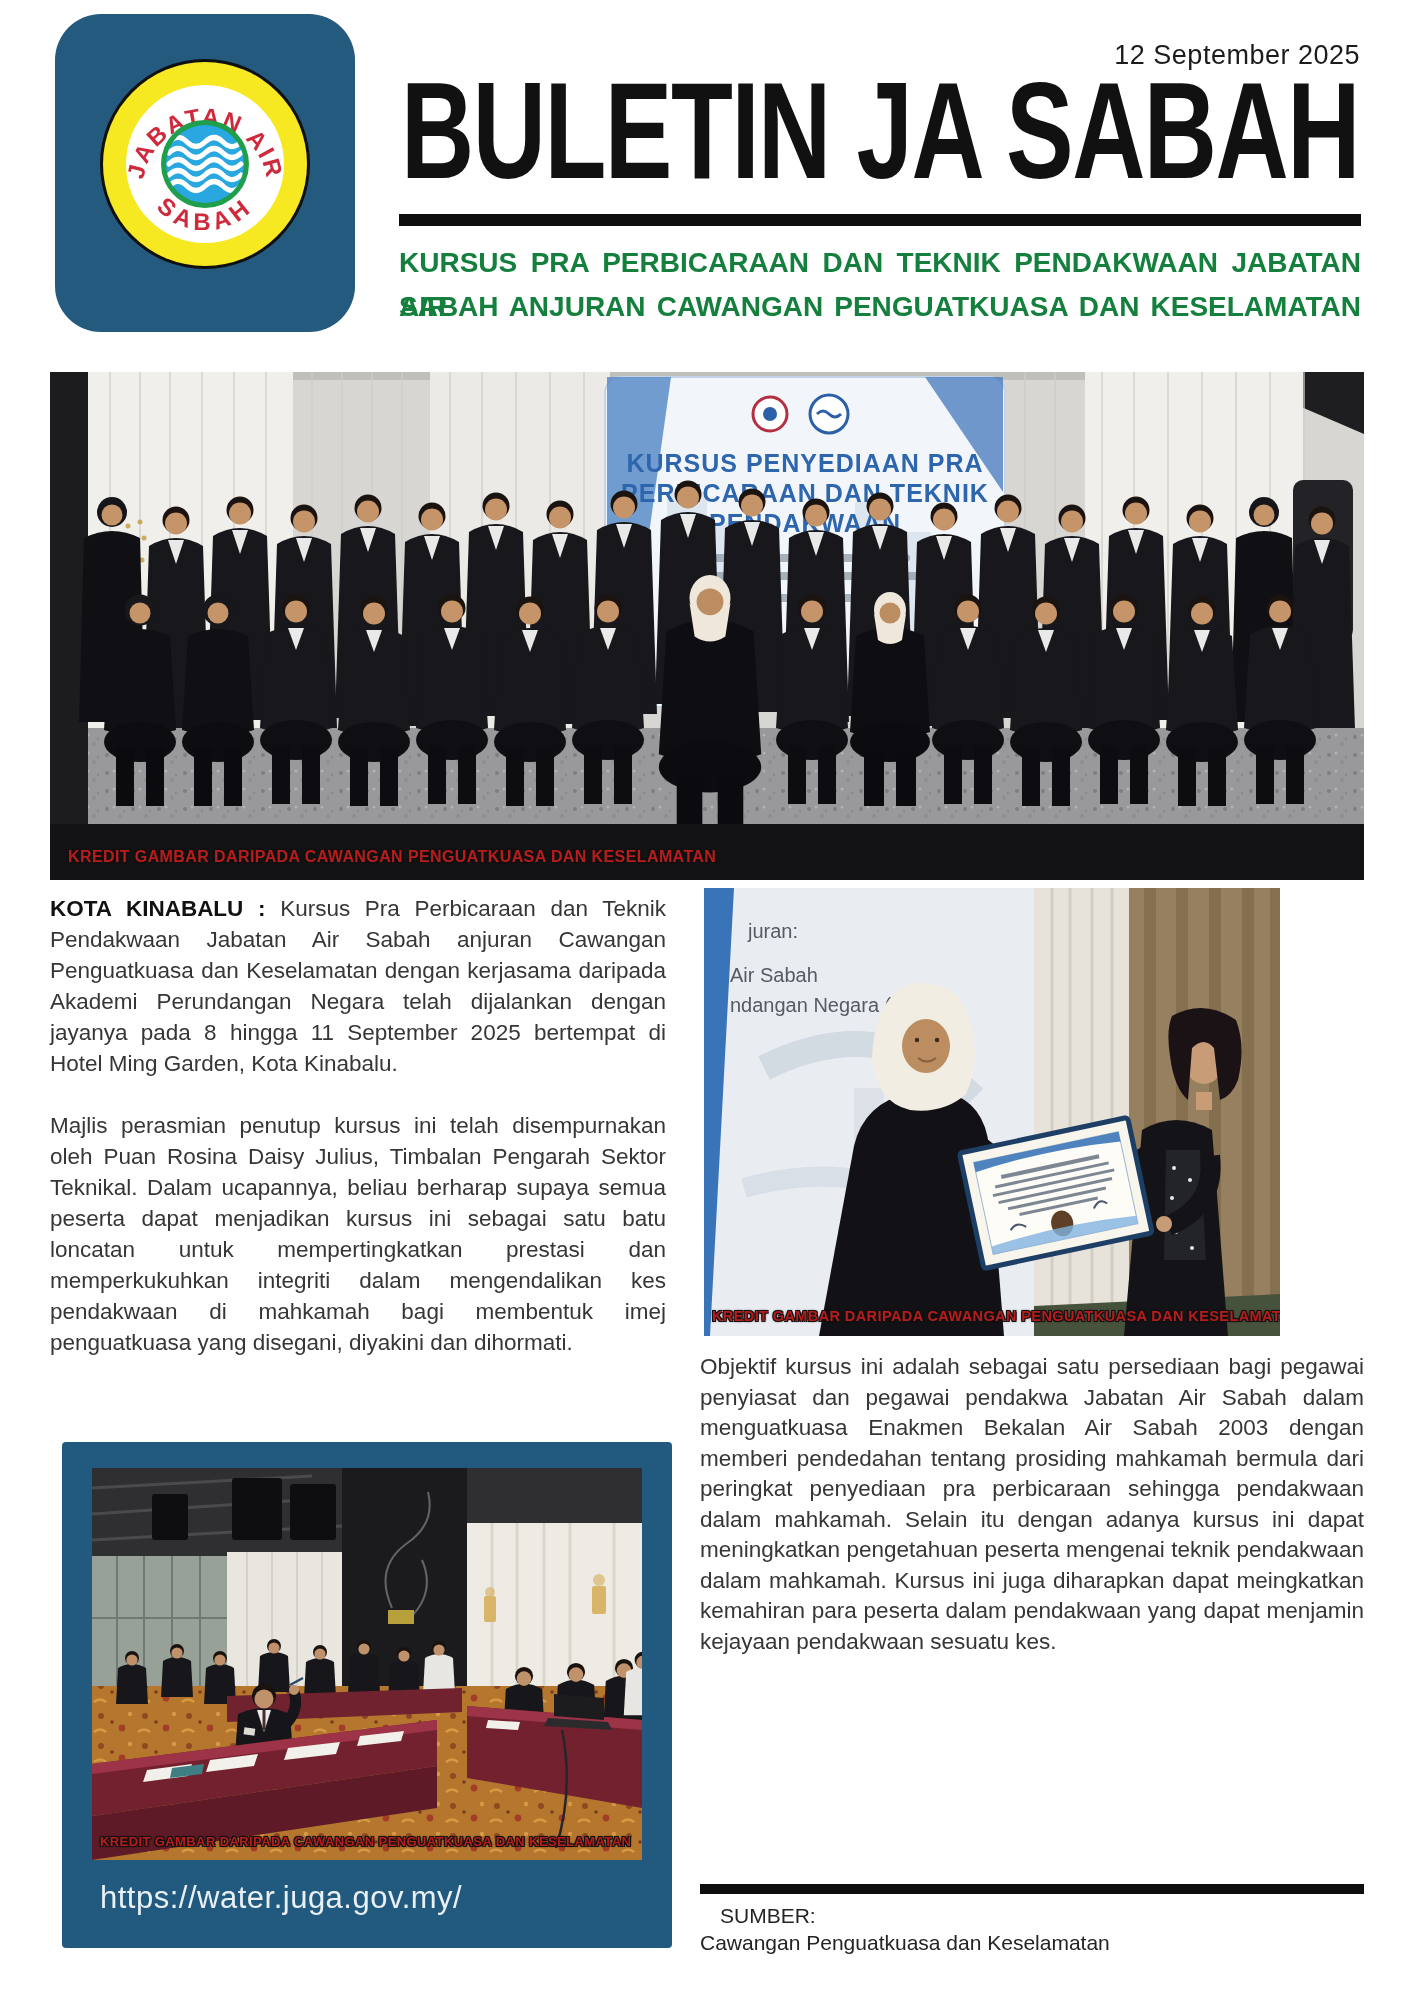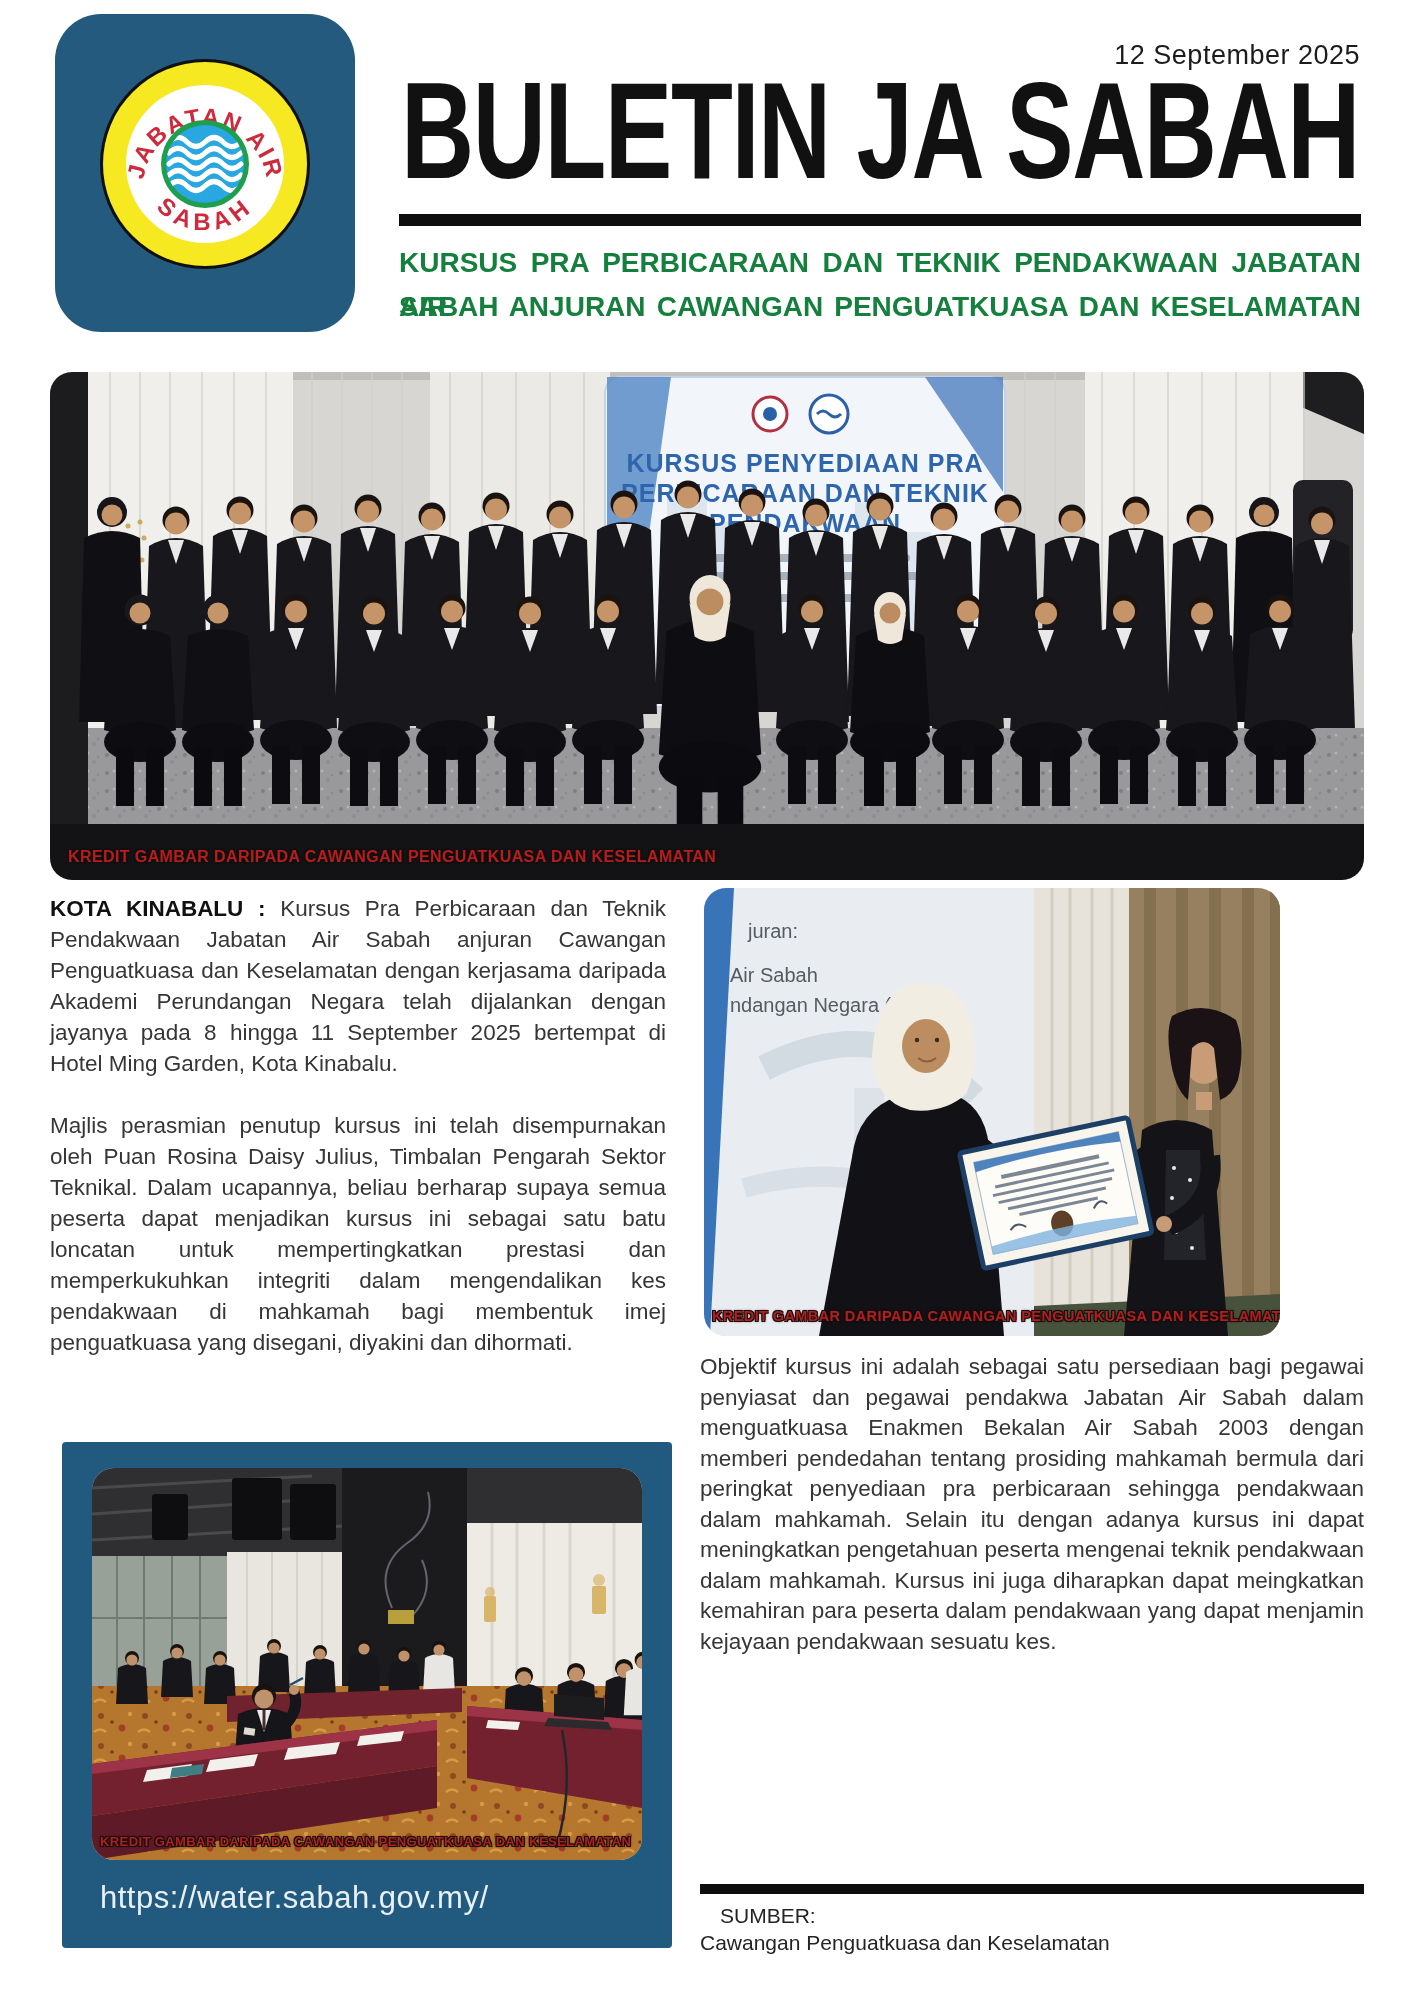--- a/index.html
+++ b/index.html
@@ -10,21 +10,21 @@
   .logo-box{left:55px;top:14px;width:300px;height:318px;background:#235a7d;border-radius:46px;}
   .logo-svg{left:40px;top:40px;width:220px;height:220px;}
   .date{right:54px;top:40px;font-size:27px;color:#1c1c1c;letter-spacing:.5px;}
   .title-svg{left:399px;top:56px;width:962px;height:152px;}
   .title-svg text{font-family:"Liberation Sans",sans-serif;font-weight:bold;fill:#111111;}
   .title-rule{left:399px;top:214px;width:962px;height:12px;background:#0e0e0e;}
   .subtitle{left:399px;top:241px;width:962px;color:#15803d;font-weight:bold;font-size:28px;}
   .subtitle .ln{height:44px;line-height:44px;text-align:justify;text-align-last:justify;white-space:normal;}
   .subtitle .ln.last{text-align-last:left;}
   
-  .photo{overflow:hidden;background:#d7d6d2;border-radius:22px;}
+  .photo{overflow:hidden;background:#d7d6d2;}
   .photo-group{left:50px;top:372px;width:1314px;height:508px;}
   .photo-cert{left:704px;top:888px;width:576px;height:448px;}
   .caption{position:absolute;color:#b91c1c;font-weight:bold;letter-spacing:.4px;
            text-shadow:-1px -1px 0 #111,1px -1px 0 #111,-1px 1px 0 #111,1px 1px 0 #111,0 0 3px #000;
            white-space:nowrap;}
   .cap-group{left:18px;top:476px;font-size:16px;}
   .cap-cert{left:8px;top:420px;font-size:14.5px;}
   .cap-class{left:8px;top:366px;font-size:13px;}
   
   .col{color:#363636;font-size:22.5px;line-height:31px;text-align:justify;}
@@ -483,20 +483,20 @@
         <g fill="#f2f0ea">
           <polygon points="55,302 100,296 96,308 51,314"></polygon>
           <polygon points="118,292 166,286 162,298 114,304"></polygon>
           <polygon points="196,280 248,274 244,286 192,292"></polygon>
           <polygon points="268,268 312,263 309,273 265,278"></polygon>
         </g>
         <polygon points="80,300 112,296 110,306 78,310" fill="#3f7f84"></polygon>
       </svg>
       <div class="caption cap-class">KREDIT GAMBAR DARIPADA CAWANGAN PENGUATKUASA DAN KESELAMATAN</div>
     </div>
-    <a class="abs site-url" href="#">https://water.sabah.gov.my/</a>
+    <a class="abs site-url" href="#">https://water.juga.gov.my/</a>
   </div>
 
   <div class="abs right-rule"></div>
   <div class="abs source-label">SUMBER:</div>
   <div class="abs source-value">Cawangan Penguatkuasa dan Keselamatan</div>
 
 </div>
 
 </body></html>

